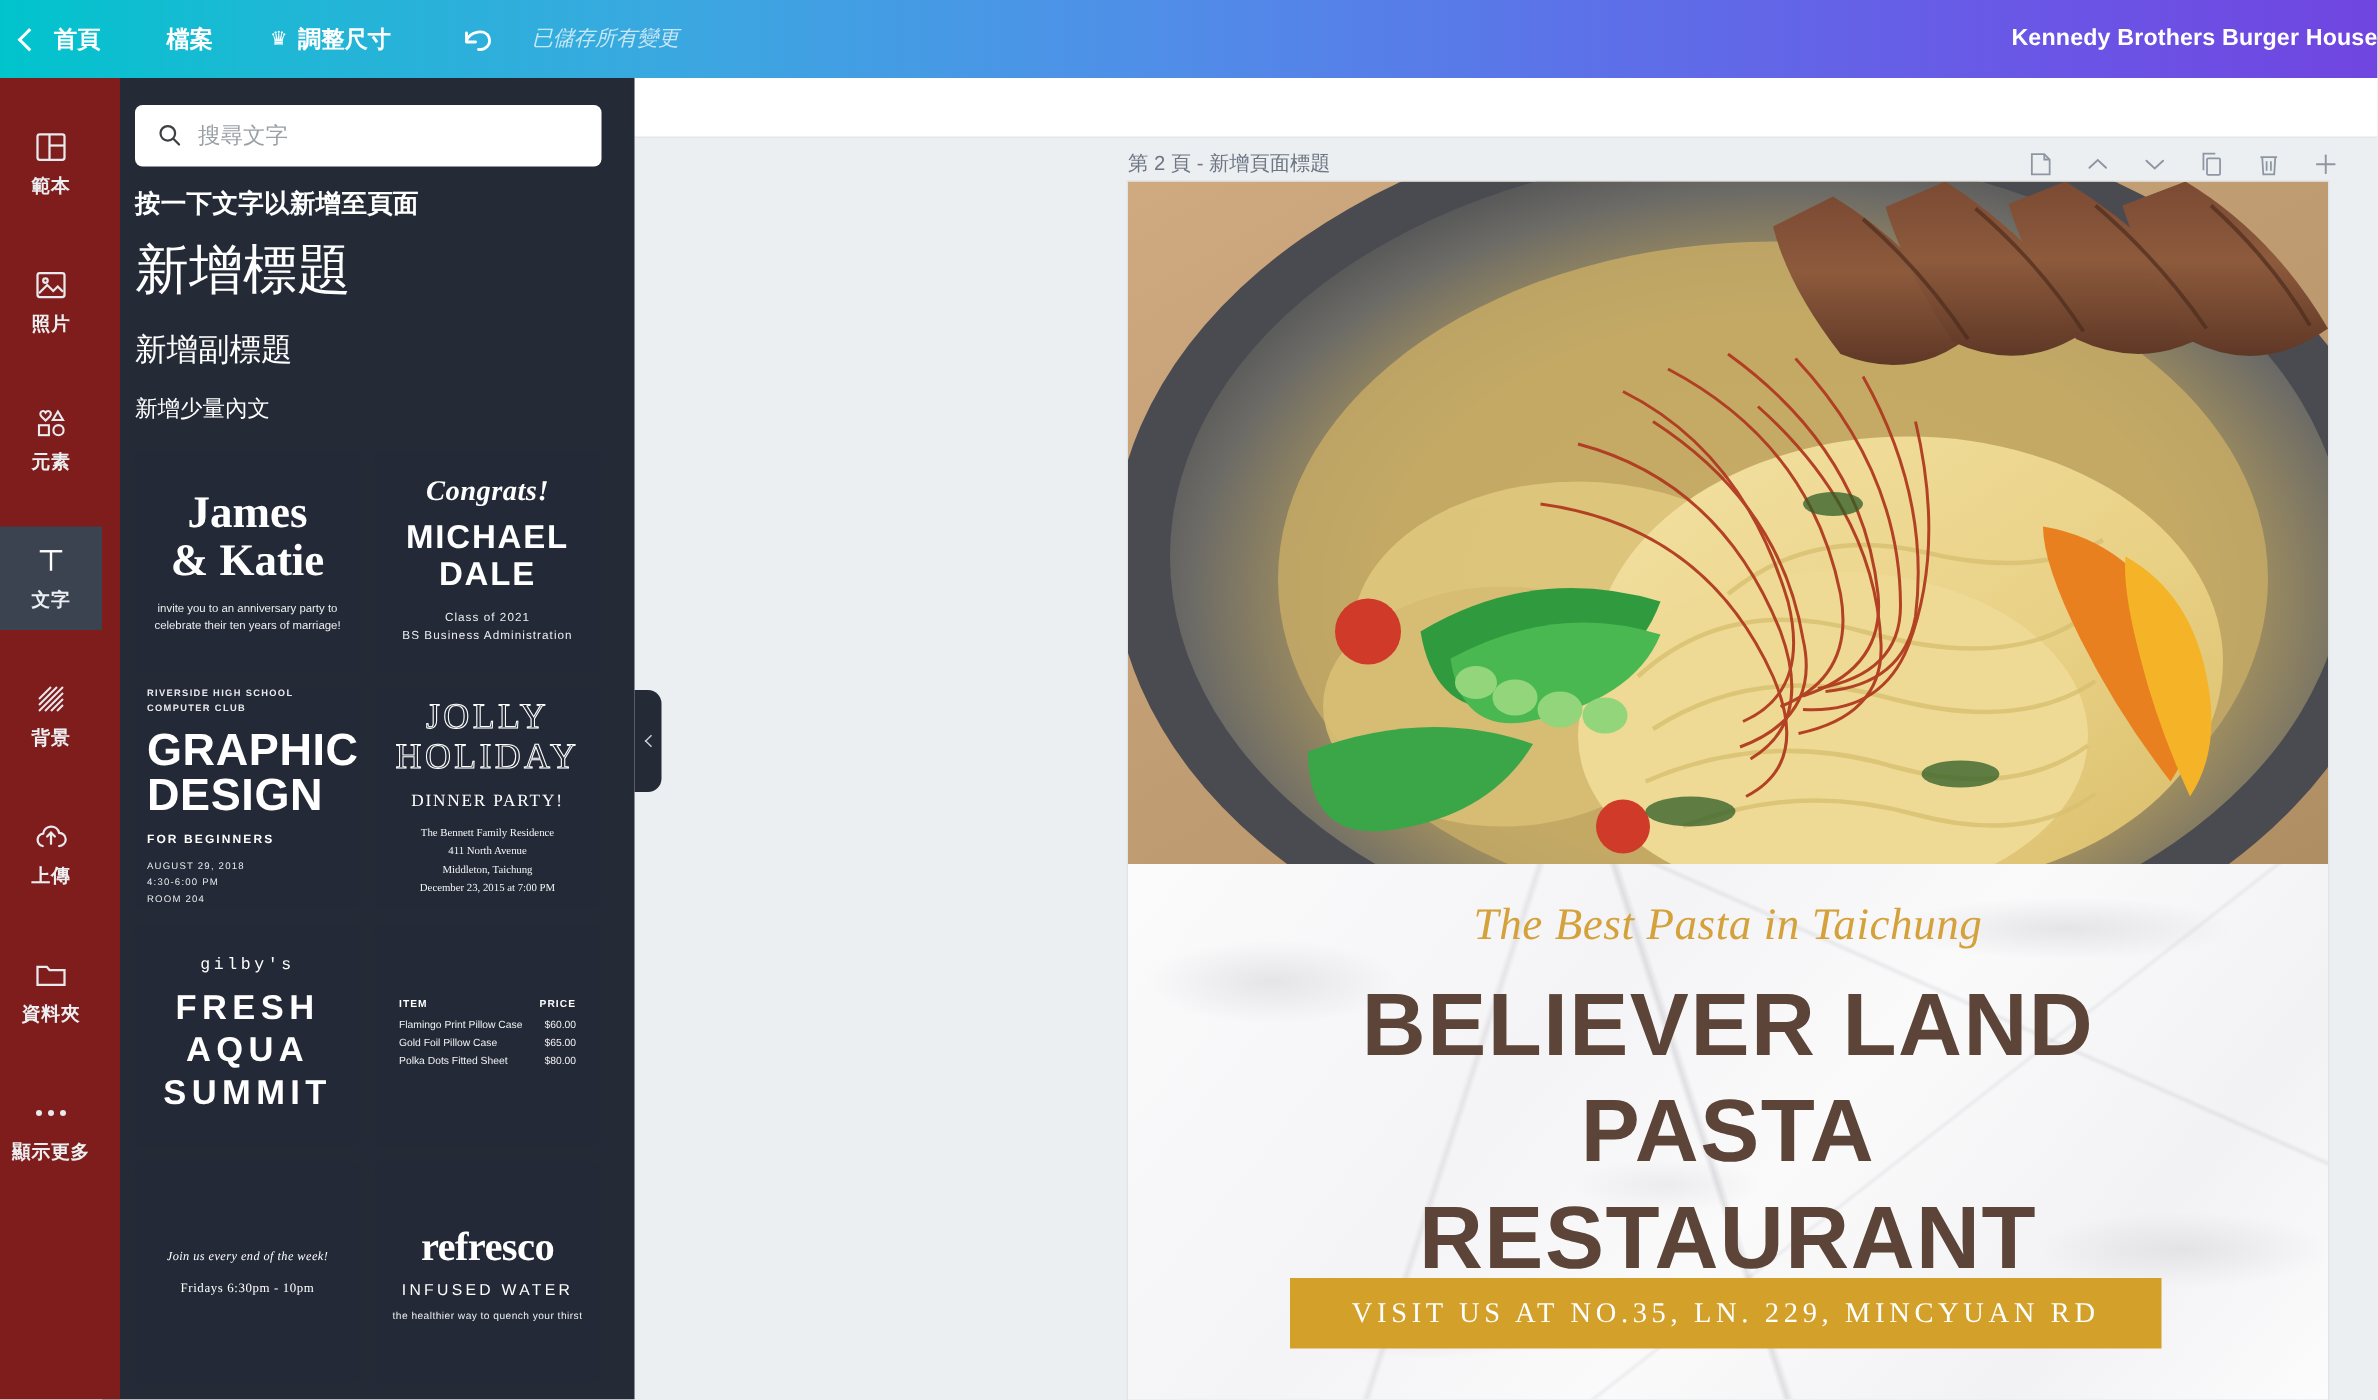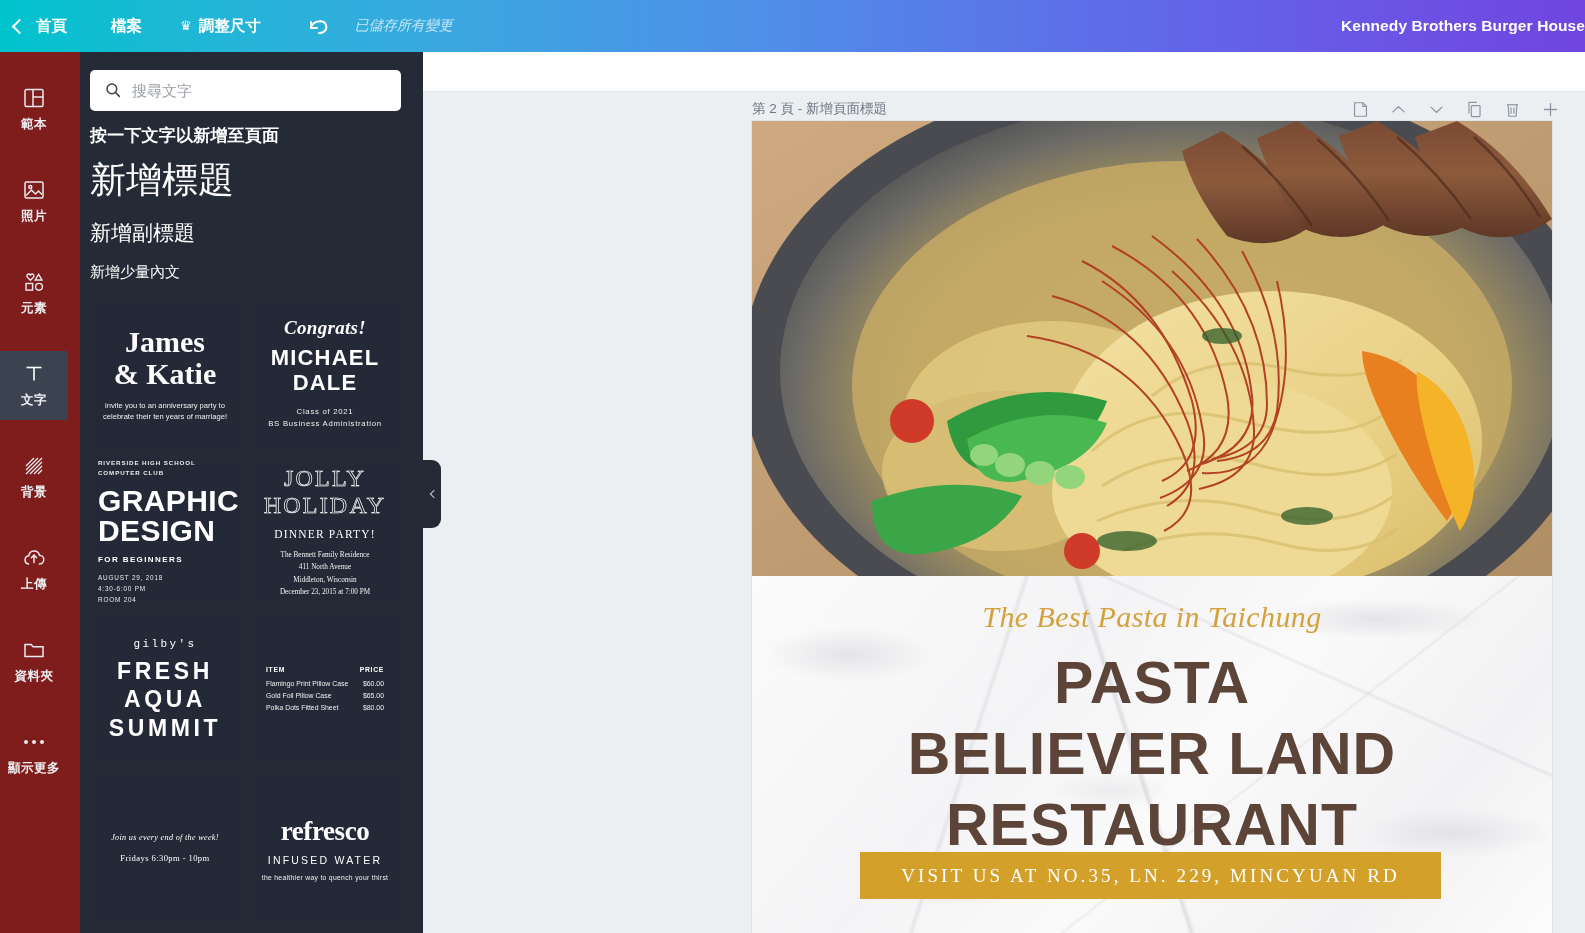--- a/index.html
+++ b/index.html
@@ -381,21 +381,21 @@
 
       <div class="tcard">
         <div class="c-jolly">
           <div>JOLLY</div>
           <div>HOLIDAY</div>
         </div>
         <div class="c-jolly-d">DINNER PARTY!</div>
         <div class="c-jolly-b">
           <div>The Bennett Family Residence</div>
           <div>411 North Avenue</div>
-          <div>Middleton, Wisconsin</div>
+          <div>Middleton, Taichung</div>
           <div>December 23, 2015 at 7:00 PM</div>
         </div>
       </div>
 
       <div class="tcard">
         <div class="c-gilby">gilby's</div>
         <div class="c-fresh">
           <div>FRESH AQUA</div>
           <div>SUMMIT</div>
         </div>
@@ -570,22 +570,22 @@
             <ellipse cx="375" cy="420" rx="30" ry="10"></ellipse>
             <ellipse cx="555" cy="395" rx="26" ry="9"></ellipse>
             <ellipse cx="470" cy="215" rx="20" ry="8"></ellipse>
           </g>
         </svg>
       </div>
 
       <div class="marble">
         <div class="tagline">The Best Pasta in Taichung</div>
         <div class="bigname">
+          <div>BELIEVER LAND</div>
           <div>PASTA</div>
-          <div>BELIEVER LAND</div>
           <div>RESTAURANT</div>
         </div>
         <div class="ctabar">
           <div class="ctatext">VISIT US AT NO.35, LN. 229, MINCYUAN RD</div>
         </div>
       </div>
 
     </div>
   </div>
 

